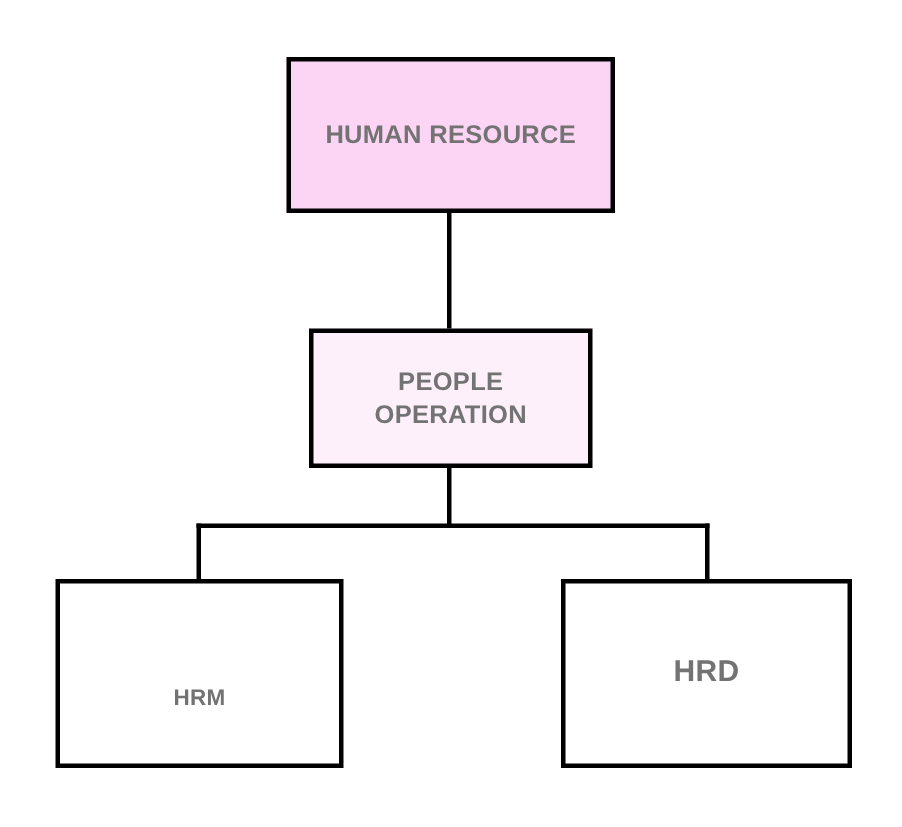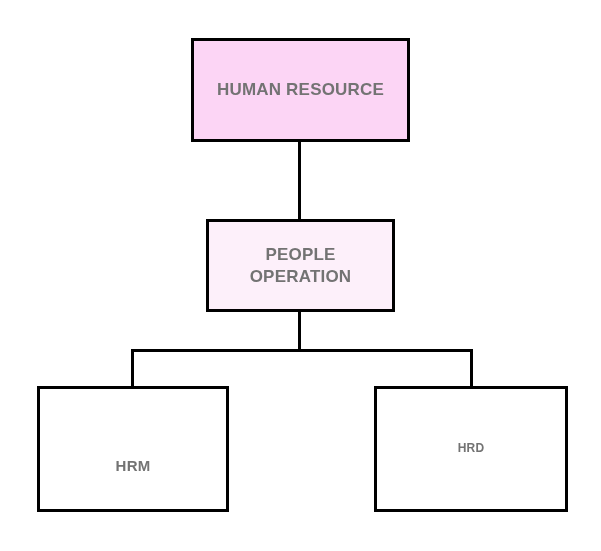--- a/index.html
+++ b/index.html
@@ -81,21 +81,21 @@
     margin-top: 33px;
   }
   #node-hrd {
     left: 374px;
     top: 386px;
     width: 194px;
     height: 126px;
     background: #ffffff;
   }
   #node-hrd .node-label {
-    font-size: 12px;
+    font-size: 20px;
   }
 </style>
 </head>
 <body>
 
 <div id="diagram-canvas">
 
   <div class="connector-layer">
 
     <div class="line" style="left:298px; top:141px; width:3px; height:79px;"></div>

